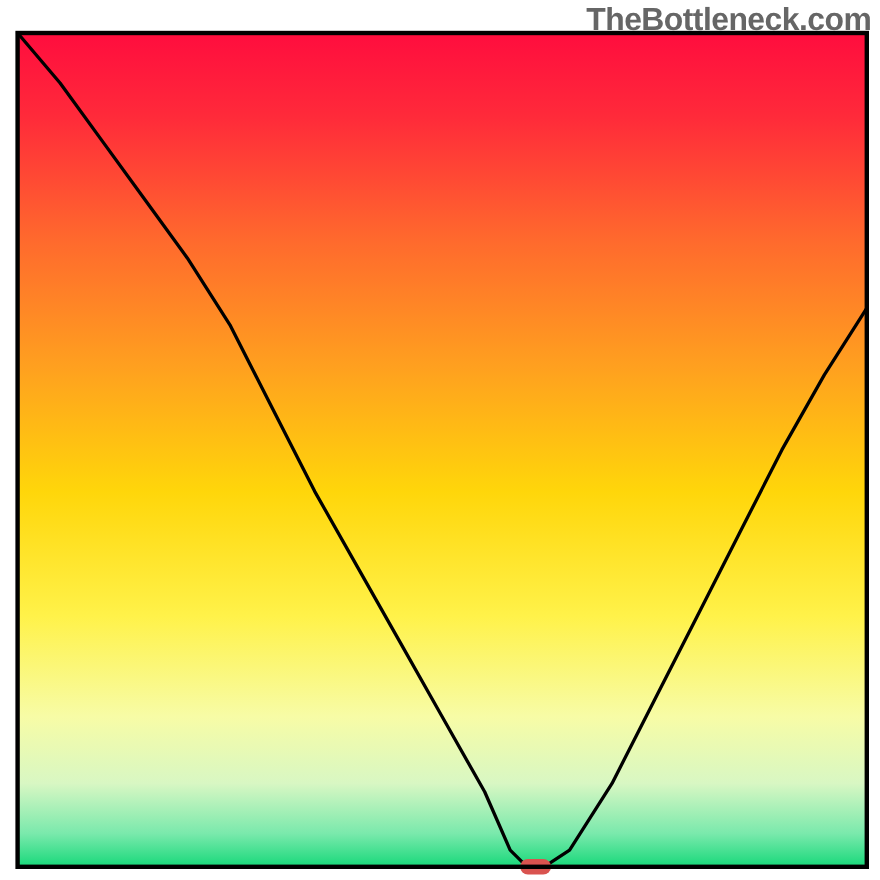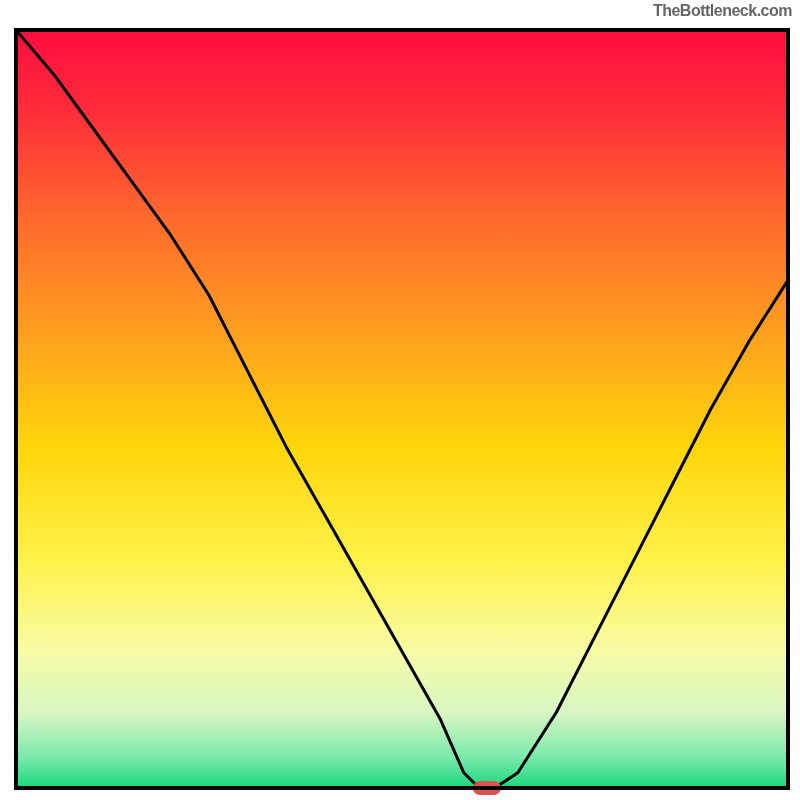--- a/index.html
+++ b/index.html
@@ -13,21 +13,21 @@
   }
   .chart-root {
     position: relative;
     width: 800px;
     height: 800px;
   }
   .watermark {
     position: absolute;
     top: 2px;
     right: 8px;
-    font-size: 16px;
+    font-size: 29px;
     font-weight: 600;
     color: #666;
     letter-spacing: -0.5px;
   }
   svg {
     display: block;
   }
 </style>
 </head>
 <body>

